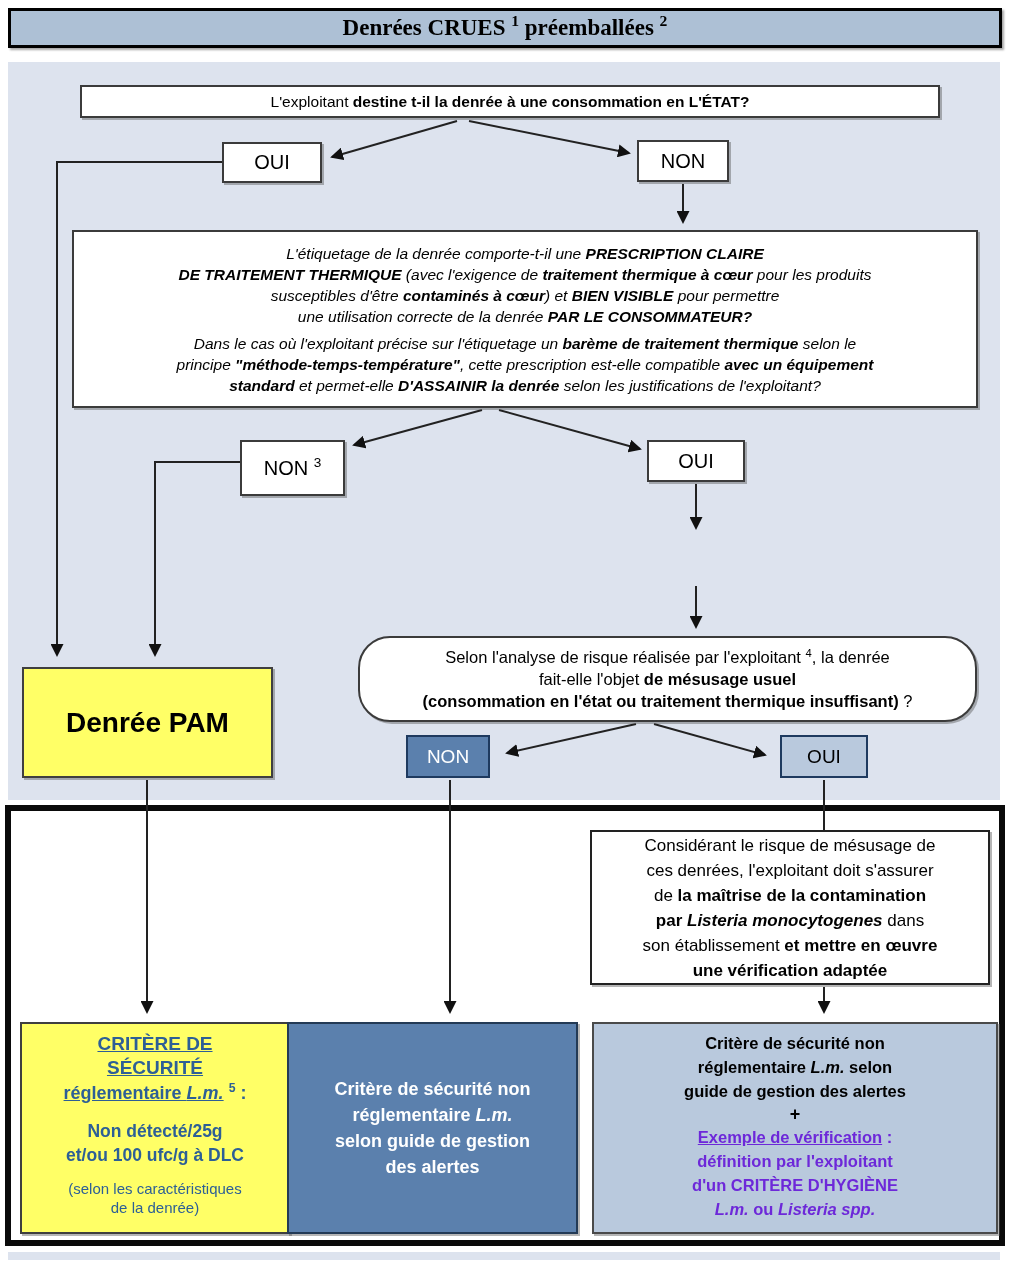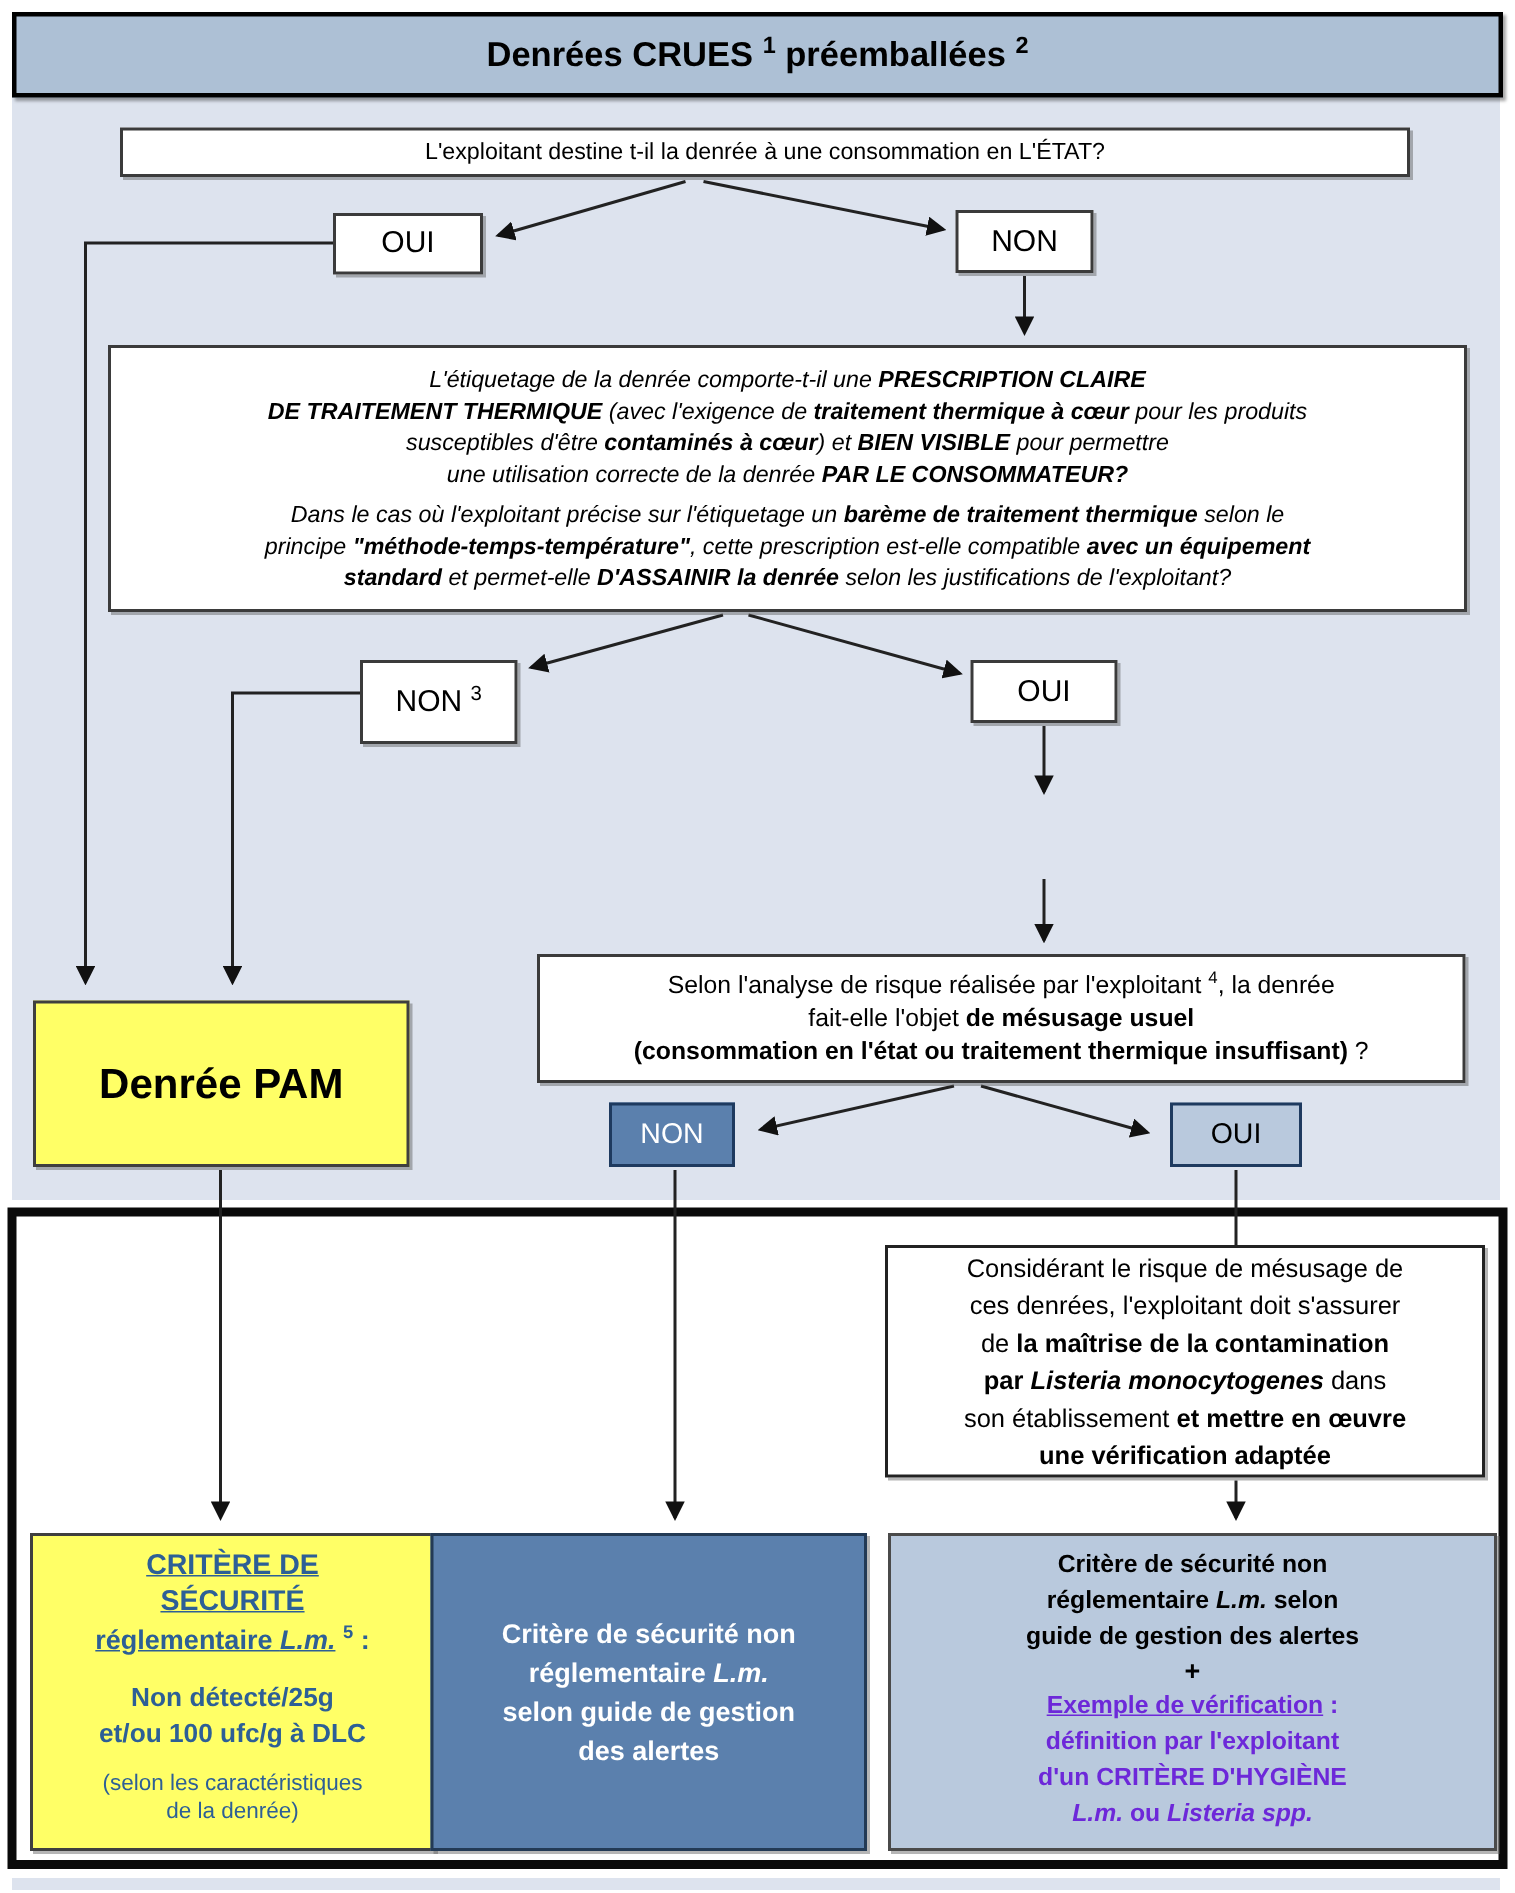--- a/index.html
+++ b/index.html
@@ -11,39 +11,40 @@
   .abs{position:absolute;box-sizing:border-box;}
   .box{
     position:absolute;box-sizing:border-box;
     display:flex;align-items:center;justify-content:center;
     text-align:center;
   }
   sup{font-size:68%;line-height:0;}
 
   
   .header{
-    left:8px;top:8px;width:994px;height:57px;
+    left:8px;top:8px;width:994px;height:40px;
     background:#adc0d5;border:3px solid #000;
     font-weight:bold;font-size:23px;
     box-shadow:2px 2px 2px rgba(0,0,0,0.35);
+    font-family:Liberation Serif, serif;
   }
 
   
   .panel{left:8px;top:62px;width:992px;height:738px;background:#dde3ee;}
   .footer-strip{left:8px;top:1252px;width:992px;height:8px;background:#dde3ee;}
 
   
   .white-box{
     background:#fff;border:2px solid #3b3b3b;
     box-shadow:2px 2px 0 rgba(90,90,90,0.45);
   }
   .q1{left:80px;top:85px;width:860px;height:33px;font-size:15.5px;}
   .labeling{left:72px;top:230px;width:906px;height:178px;font-size:15.5px;line-height:21px;flex-direction:column;padding:4px 6px;}
   .labeling .para{margin:3px 0;font-style:italic;}
-  .misuse{left:358px;top:636px;width:619px;height:86px;font-size:16.5px;line-height:22px;}
+  .misuse{left:358px;top:636px;width:619px;height:86px;font-size:16.5px;line-height:22px;border-radius:32px;}
   .considerant{left:590px;top:830px;width:400px;height:155px;font-size:17px;line-height:25px;border:2px solid #222;}
 
   
   .small-box{font-size:20px;}
   .oui1{left:222px;top:142px;width:100px;height:41px;}
   .non1{left:637px;top:140px;width:92px;height:42px;}
   .non3{left:240px;top:440px;width:105px;height:56px;}
   .oui2{left:647px;top:440px;width:98px;height:42px;}
 
   
@@ -138,21 +139,21 @@
       <path d="M824 780 L824 832"></path>
       <path d="M824 987 L824 1012" marker-end="url(#arw)"></path>
     </g>
   </svg>
 
   <div class="box header">
       <span><span>Denrées CRUES </span><sup>1</sup><span> préemballées </span><sup>2</sup></span>
     </div>
 
   <div class="box white-box q1">
-      <span><span>L'exploitant </span><span style="font-weight: normal;">destine t-il la denrée à une consommation en L'ÉTAT?</span></span>
+      <span><span>L'exploitant </span><span style="font-weight: bold;">destine t-il la denrée à une consommation en L'ÉTAT?</span></span>
     </div>
 
   <div class="box white-box small-box oui1">OUI</div>
   <div class="box white-box small-box non1">NON</div>
 
   <div class="box white-box labeling">
     <div class="para"><span><span>L'étiquetage de la denrée comporte-t-il une </span><span style="font-weight: bold;">PRESCRIPTION CLAIRE</span><br><span style="font-weight: bold;">DE TRAITEMENT THERMIQUE</span><span> (avec l'exigence de </span><span style="font-weight: bold;">traitement thermique à cœur</span><span> pour les produits</span><br><span>susceptibles d'être </span><span style="font-weight: bold;">contaminés à cœur</span><span>) et </span><span style="font-weight: bold;">BIEN VISIBLE</span><span> pour permettre</span><br><span>une utilisation correcte de la denrée </span><span style="font-weight: bold;">PAR LE CONSOMMATEUR?</span></span></div>
     <div class="para"><span><span>Dans le cas où l'exploitant précise sur l'étiquetage un </span><span style="font-weight: bold;">barème de traitement thermique</span><span> selon le</span><br><span>principe </span><span style="font-weight: bold;">"méthode-temps-température"</span><span>, cette prescription est-elle compatible </span><span style="font-weight: bold;">avec un équipement</span><br><span style="font-weight: bold;">standard</span><span> et permet-elle </span><span style="font-weight: bold;">D'ASSAINIR la denrée</span><span> selon les justifications de l'exploitant?</span></span></div>
   </div>
 

